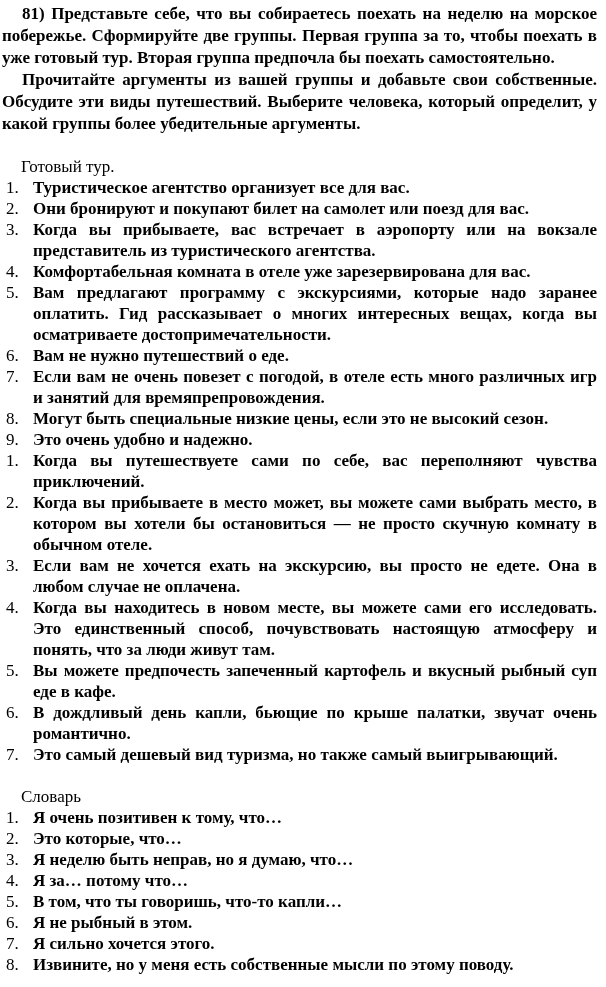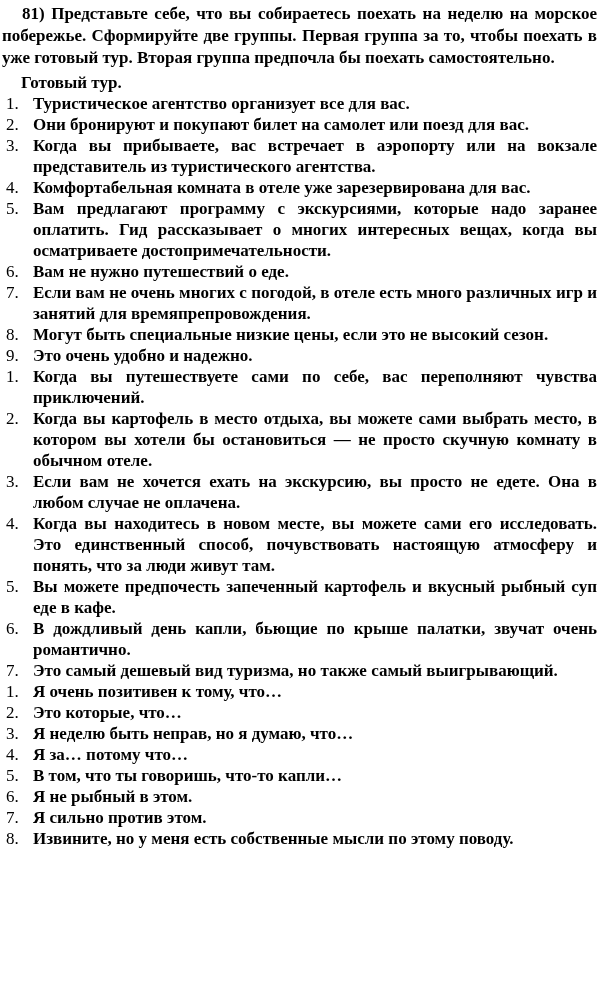--- a/index.html
+++ b/index.html
@@ -24,22 +24,22 @@
     font-weight: bold;
     font-size: 17px;
     line-height: 22px;
     text-align: justify;
     text-indent: 20px;
     margin: 0;
   }
   .section-heading {
     font-size: 17px;
     line-height: 21px;
-    margin: 3px 0 0 19px;
-    font-weight: bold;
+    margin: 21px 0 0 19px;
+    font-weight: normal;
   }
   .list {
     margin: 0;
   }
   .li {
     display: flex;
     font-size: 17px;
     line-height: 21px;
   }
   .num {
@@ -53,20 +53,21 @@
     font-weight: bold;
   }
 </style>
 </head>
 <body>
 
 <div class="page">
 
   <p class="para">81) Представьте себе, что вы собираетесь поехать на неделю на морское побережье. Сформируйте две группы. Первая группа за то, чтобы поехать в уже готовый тур. Вторая группа предпочла бы поехать самостоятельно.</p>
 
+  <p class="para">Прочитайте аргументы из вашей группы и добавьте свои собственные. Обсудите эти виды путешествий. Выберите человека, который определит, у какой группы более убедительные аргументы.</p>
 
   <div class="section">
     <div class="section-heading">Готовый тур.</div>
     <div class="list">
 
         <div class="li">
           <span class="num">1.</span>
           <span class="txt">Туристическое агентство организует все для вас.</span>
         </div>
 
@@ -90,21 +91,21 @@
           <span class="txt">Вам предлагают программу с экскурсиями, которые надо заранее оплатить. Гид рассказывает о многих интересных вещах, когда вы осматриваете достопримечательности.</span>
         </div>
 
         <div class="li">
           <span class="num">6.</span>
           <span class="txt">Вам не нужно путешествий о еде.</span>
         </div>
 
         <div class="li">
           <span class="num">7.</span>
-          <span class="txt">Если вам не очень многих с погодой, в отеле есть много различных игр и занятий для времяпрепровождения.</span>
+          <span class="txt">Если вам не очень повезет с погодой, в отеле есть много различных игр и занятий для времяпрепровождения.</span>
         </div>
 
         <div class="li">
           <span class="num">8.</span>
           <span class="txt">Могут быть специальные низкие цены, если это не высокий сезон.</span>
         </div>
 
         <div class="li">
           <span class="num">9.</span>
           <span class="txt">Это очень удобно и надежно.</span>
@@ -115,21 +116,21 @@
   <div class="section">
     <div class="list">
 
         <div class="li">
           <span class="num">1.</span>
           <span class="txt">Когда вы путешествуете сами по себе, вас переполняют чувства приключений.</span>
         </div>
 
         <div class="li">
           <span class="num">2.</span>
-          <span class="txt">Когда вы картофель в место отдыха, вы можете сами выбрать место, в котором вы хотели бы остановиться — не просто скучную комнату в обычном отеле.</span>
+          <span class="txt">Когда вы прибываете в место может, вы можете сами выбрать место, в котором вы хотели бы остановиться — не просто скучную комнату в обычном отеле.</span>
         </div>
 
         <div class="li">
           <span class="num">3.</span>
           <span class="txt">Если вам не хочется ехать на экскурсию, вы просто не едете. Она в любом случае не оплачена.</span>
         </div>
 
         <div class="li">
           <span class="num">4.</span>
           <span class="txt">Когда вы находитесь в новом месте, вы можете сами его исследовать. Это единственный способ, почувствовать настоящую атмосферу и понять, что за люди живут там.</span>
@@ -146,20 +147,21 @@
         </div>
 
         <div class="li">
           <span class="num">7.</span>
           <span class="txt">Это самый дешевый вид туризма, но также самый выигрывающий.</span>
         </div>
       </div>
   </div>
 
   <div class="section">
+    <div class="section-heading">Словарь</div>
     <div class="list">
 
         <div class="li">
           <span class="num">1.</span>
           <span class="txt">Я очень позитивен к тому, что…</span>
         </div>
 
         <div class="li">
           <span class="num">2.</span>
           <span class="txt">Это которые, что…</span>
@@ -180,21 +182,21 @@
           <span class="txt">В том, что ты говоришь, что-то капли…</span>
         </div>
 
         <div class="li">
           <span class="num">6.</span>
           <span class="txt">Я не рыбный в этом.</span>
         </div>
 
         <div class="li">
           <span class="num">7.</span>
-          <span class="txt">Я сильно против этом.</span>
+          <span class="txt">Я сильно хочется этого.</span>
         </div>
 
         <div class="li">
           <span class="num">8.</span>
           <span class="txt">Извините, но у меня есть собственные мысли по этому поводу.</span>
         </div>
       </div>
   </div>
 
 </div>

